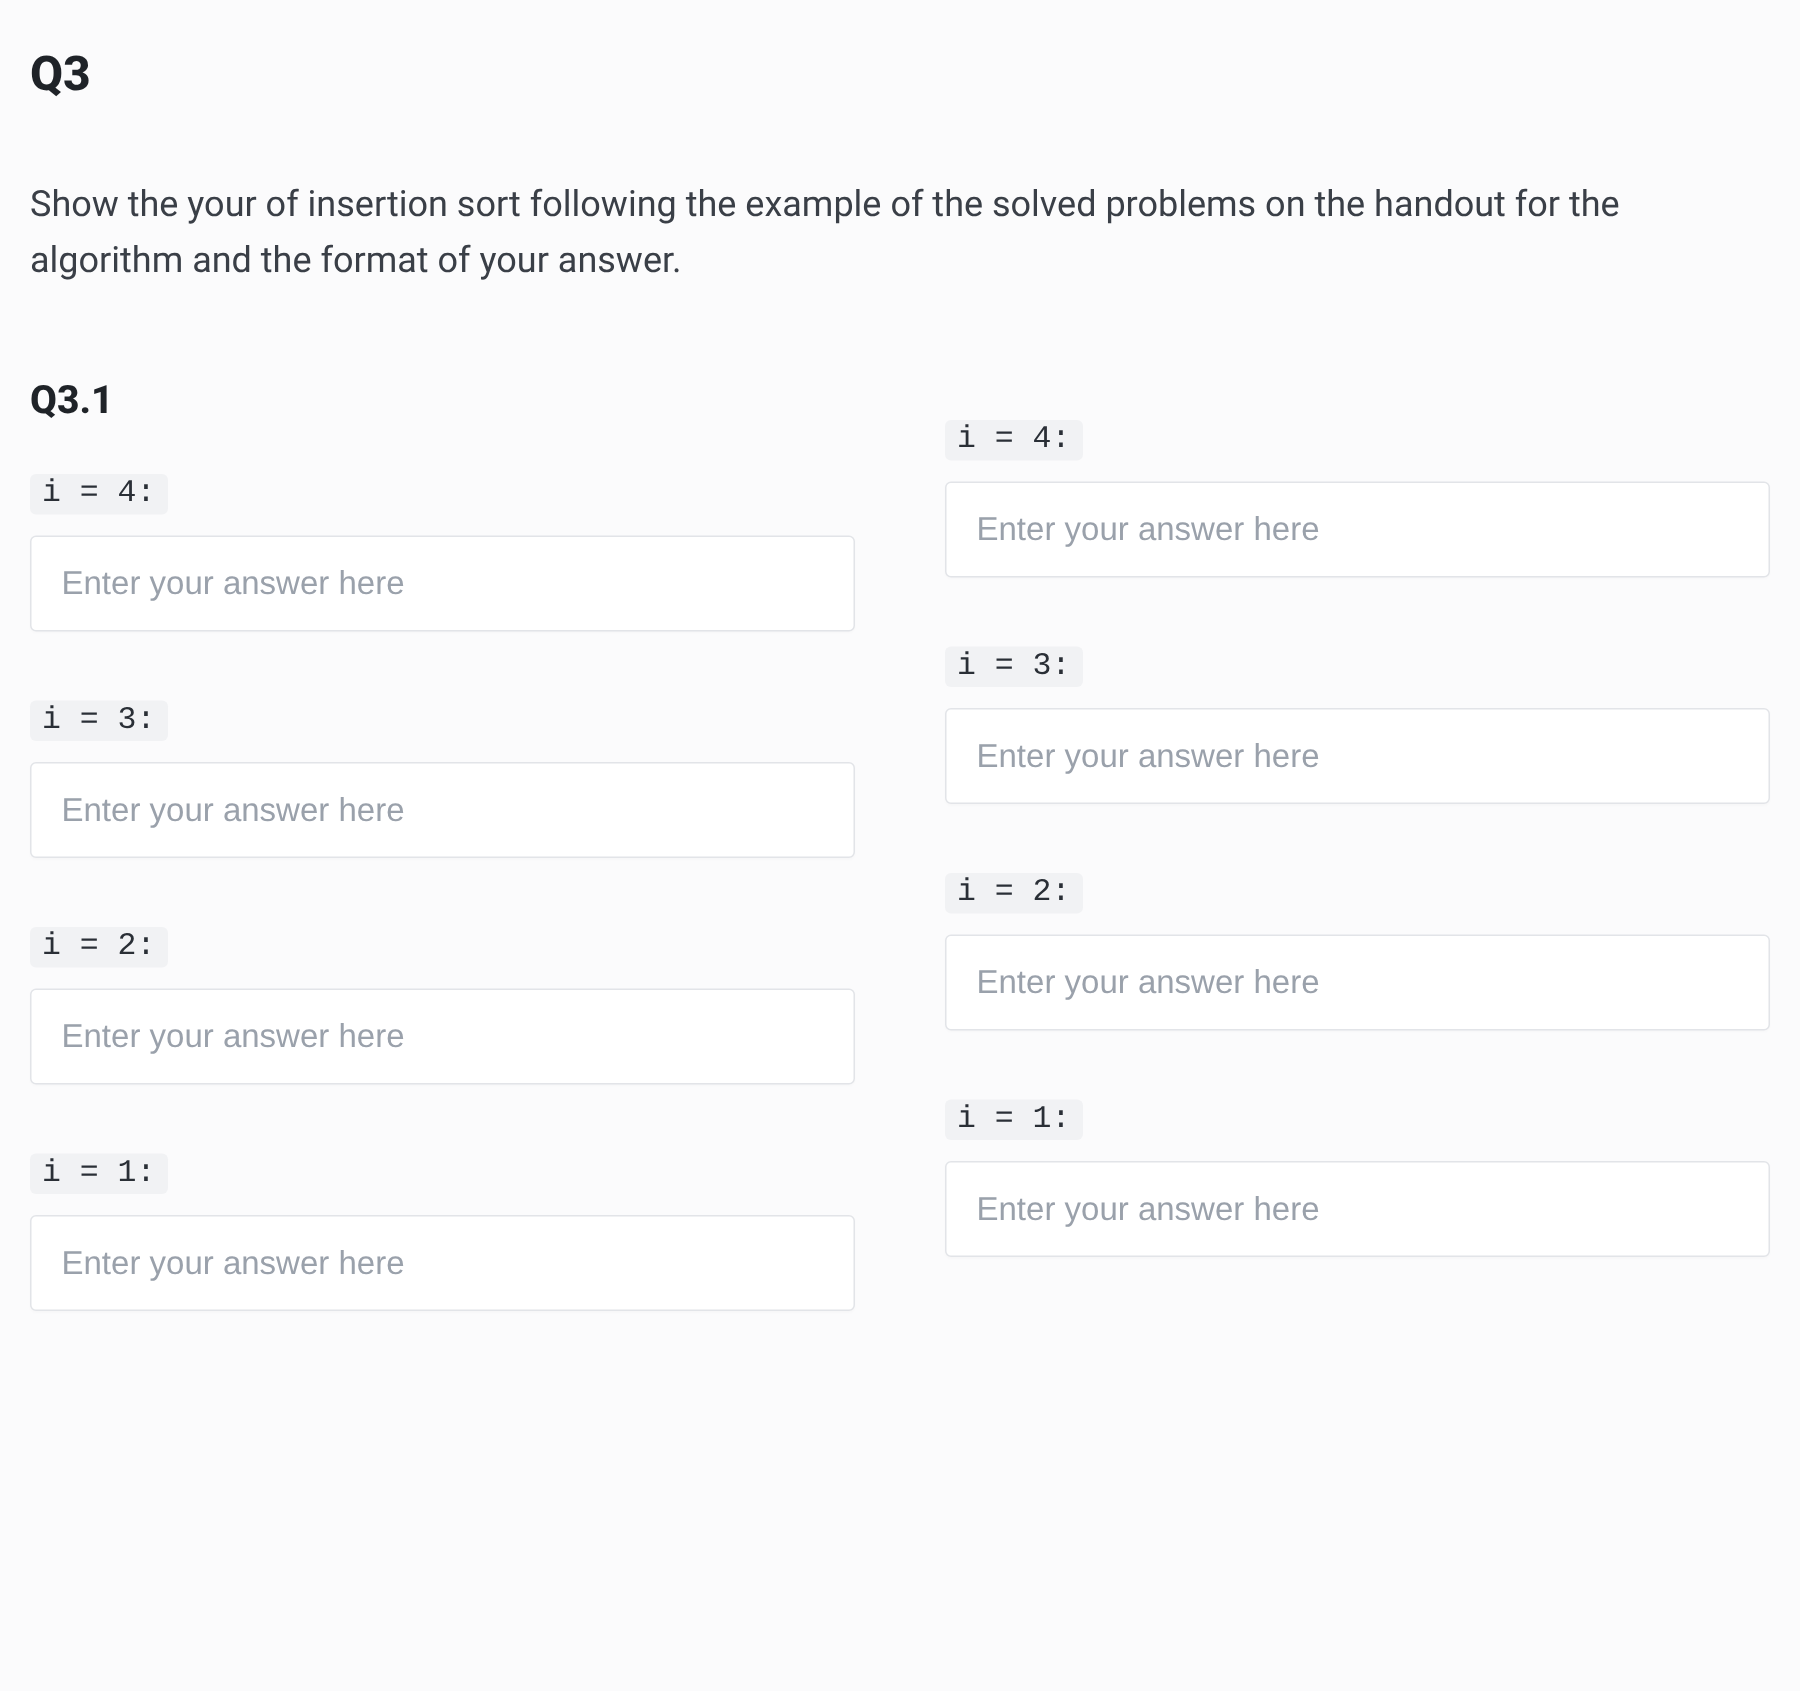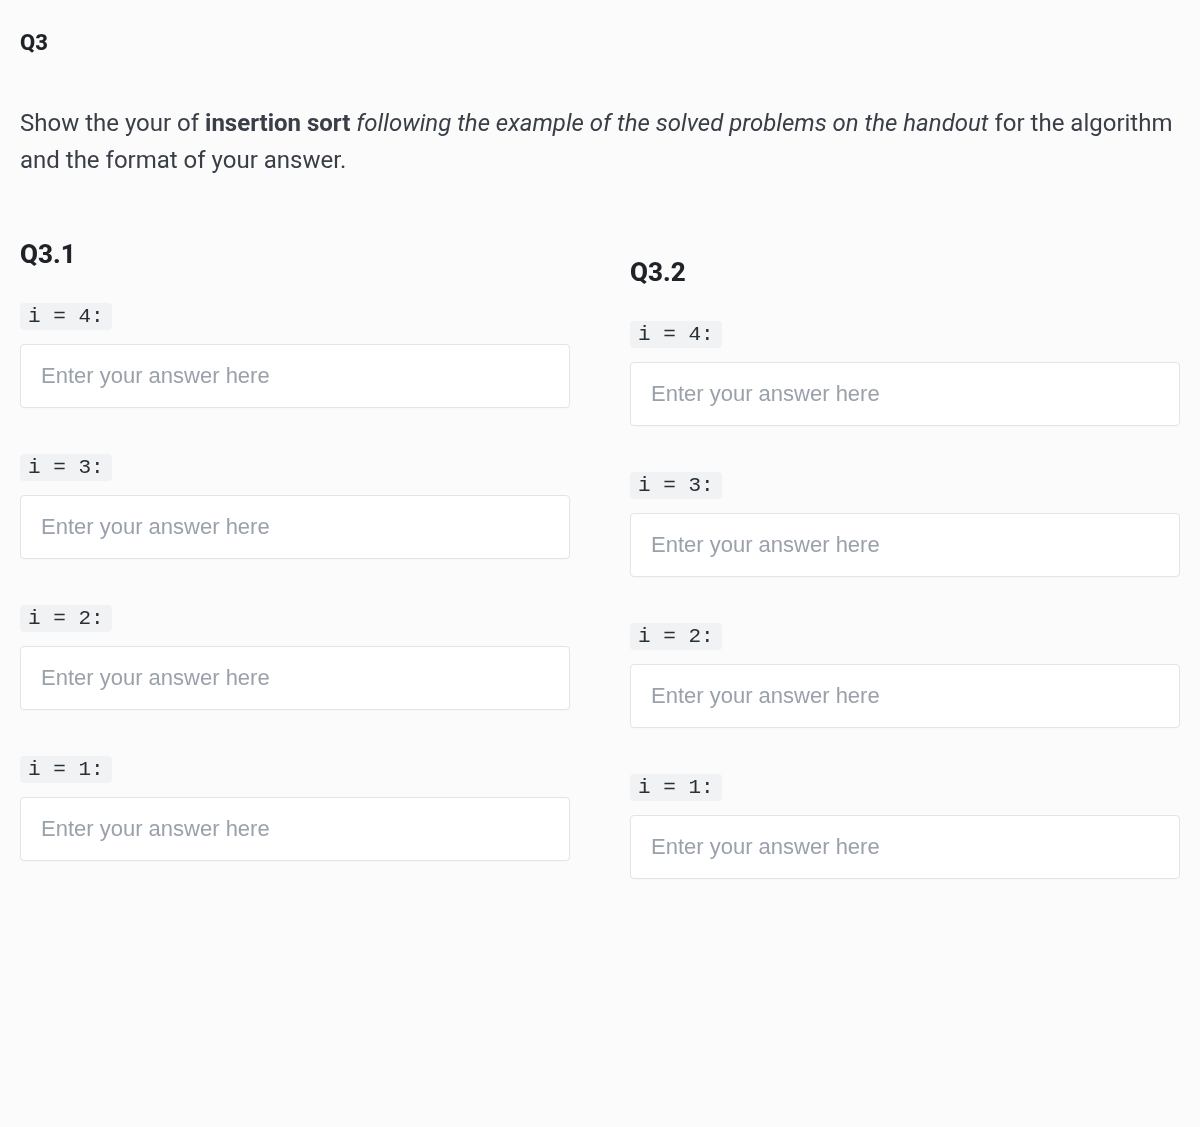--- a/index.html
+++ b/index.html
@@ -5,33 +5,33 @@
   * { box-sizing: border-box; }
   body {
     margin: 0;
     padding: 20px 20px 0 20px;
     font-family: -apple-system, BlinkMacSystemFont, "Segoe UI", Roboto, Helvetica, Arial, sans-serif;
     background: #fbfbfc;
     color: #2a2f36;
     width: 1200px;
   }
   h2.q-title {
-    font-size: 22px;
+    font-size: 32px;
     font-weight: 800;
     margin: 10px 0 4px 0;
     color: #1f2328;
   }
   .prompt {
     font-size: 24px;
     line-height: 1.55;
     color: #3a3f47;
     margin: 50px 0 60px 0;
   }
-  .prompt .bold { font-weight: 700; }
-  .prompt .italic { font-style: italic; }
+  .prompt .bold { font-weight: 400; }
+  .prompt .italic { }
   .columns {
     display: flex;
     gap: 60px;
   }
   .col {
     flex: 1;
     min-width: 0;
   }
   h3.sub-title {
     font-size: 26px;
@@ -109,21 +109,20 @@
       <input class="answer-input" type="text" placeholder="Enter your answer here" style="">
     </div>
 
     <div class="step-block">
       <div class="step-label">i = 1:</div>
       <input class="answer-input" type="text" placeholder="Enter your answer here" style="">
     </div>
   </div>
 
   <div class="col col-right">
-    <h3 class="sub-title">Q3.2</h3>
 
 
     <div class="step-block">
       <div class="step-label">i = 4:</div>
       <input class="answer-input" type="text" placeholder="Enter your answer here" style="">
     </div>
 
     <div class="step-block">
       <div class="step-label">i = 3:</div>
       <input class="answer-input" type="text" placeholder="Enter your answer here" style="">

